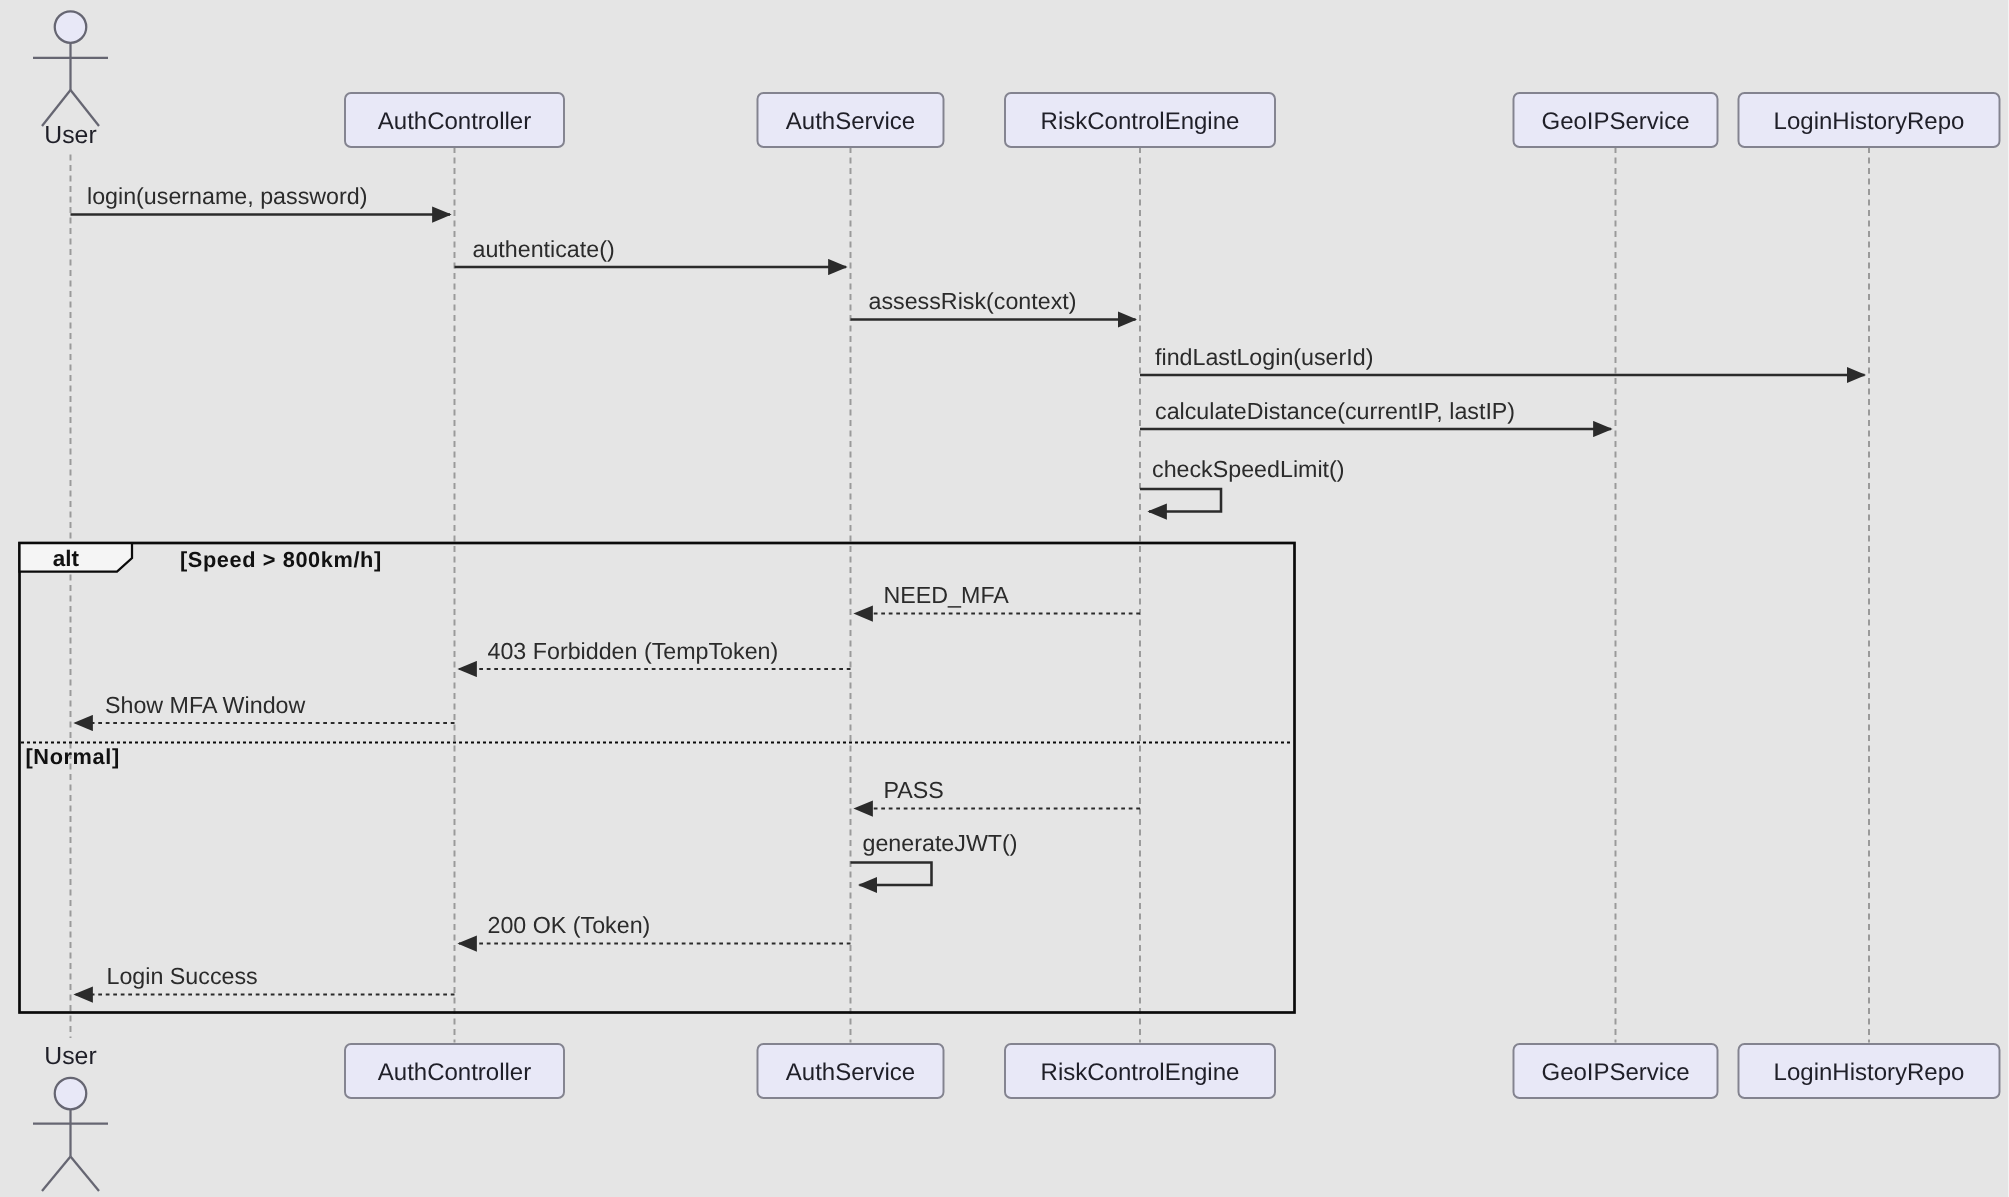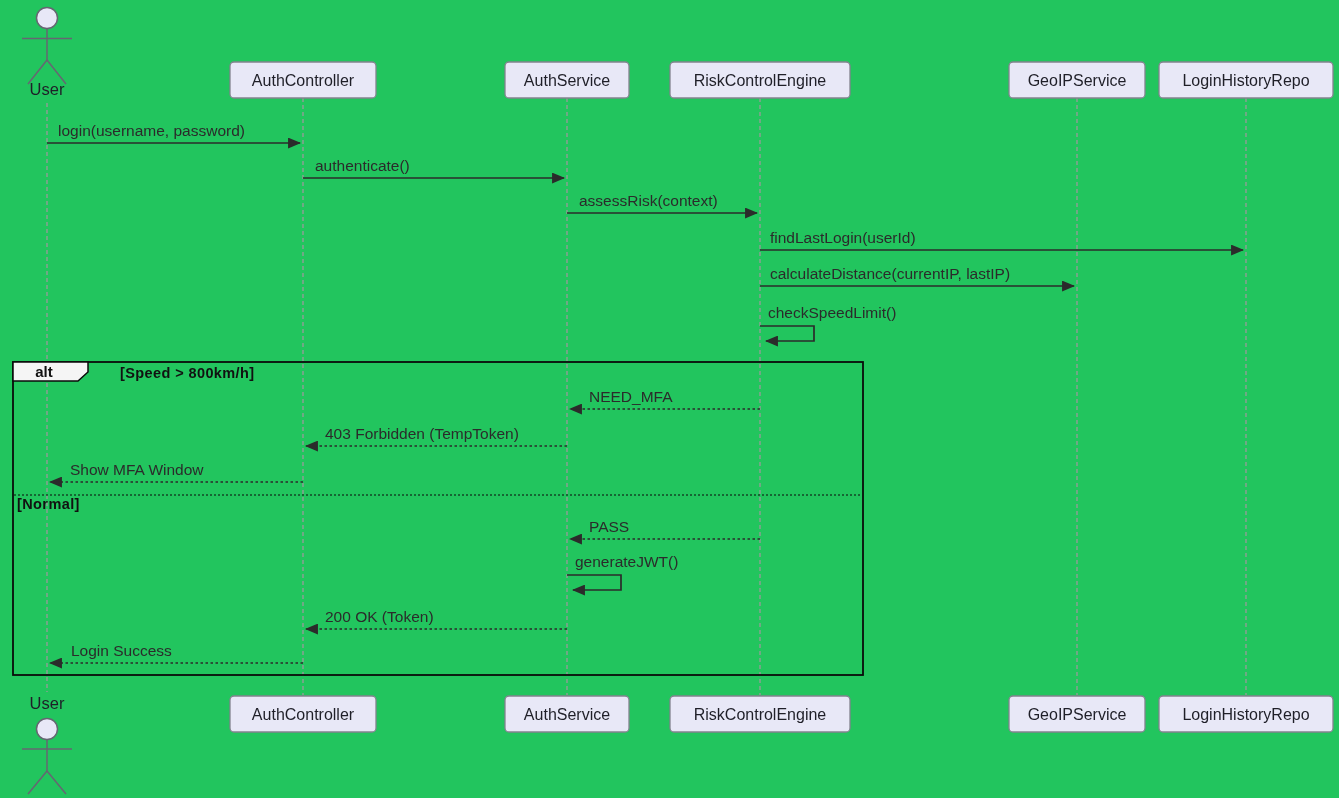--- a/index.html
+++ b/index.html
@@ -1,17 +1,17 @@
 <!DOCTYPE html>
 <html><head>
 <meta charset="utf-8">
 <style>
   html, body { margin: 0; padding: 0; background: #ffffff; }
   body { font-family: "Liberation Sans", "DejaVu Sans", sans-serif; }
-  .canvas-wrap { width: 1339px; height: 798px; position: relative; background: #22c55e; }
+  .canvas-wrap { width: 1339px; height: 798px; position: relative; background: #e5e5e5; }
 
   svg text { fill: #2b2b2b; }
 
   .lifeline       { stroke: #9a9a9a; stroke-width: 1.3; stroke-dasharray: 4 3; fill: none; }
   .pbox           { fill: #e8e8f7; stroke: #83838f; stroke-width: 1.3; }
   .plabel         { font-size: 16px; fill: #1f1f28; text-anchor: middle; }
   .actor-line     { stroke: #666672; stroke-width: 1.5; fill: none; }
   .actor-head     { fill: #e8e8f7; stroke: #666672; stroke-width: 1.5; }
   .actor-name     { font-size: 16.5px; fill: #1f1f28; text-anchor: middle; }
 

